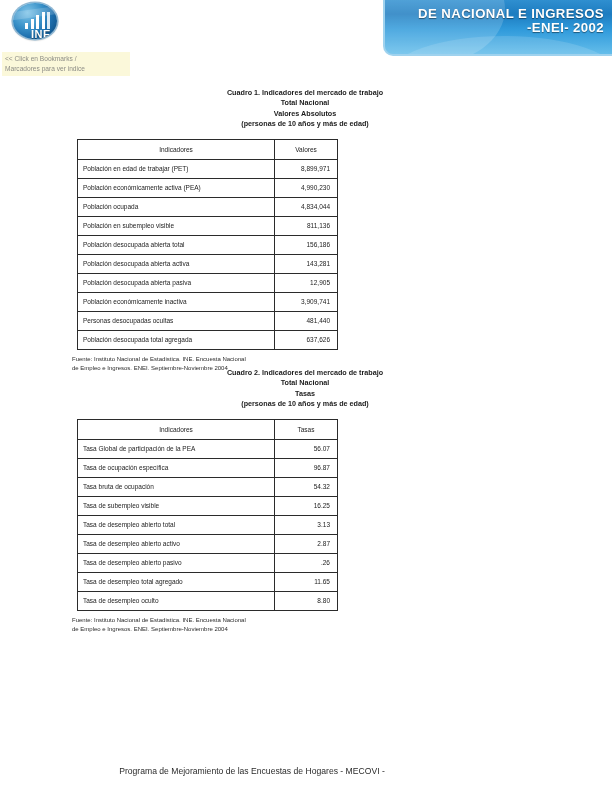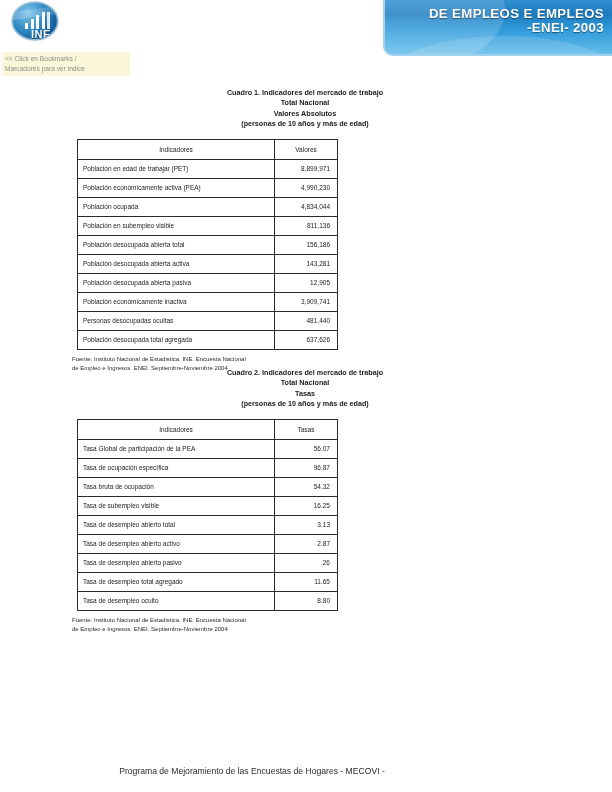--- a/index.html
+++ b/index.html
@@ -222,22 +222,22 @@
     </div>
   </div>
 
   <div id="bookmark-note">
     <div>&lt;&lt; Click en Bookmarks /</div>
     <div>Marcadores para ver indice</div>
   </div>
 
   <div id="title-banner">
     <div id="banner-text">
-      <span>DE EMPLEOS E EMPLEOS</span>
-      <span>-ENEI- 2003</span>
+      <span>DE NACIONAL E INGRESOS</span>
+      <span>-ENEI- 2002</span>
     </div>
   </div>
 </div>
 
 <div class="table-block" id="block-1">
   <div class="table-title">
     <span>Cuadro 1. Indicadores del mercado de trabajo</span>
     <span>Total Nacional</span>
     <span>Valores Absolutos</span>
     <span>(personas de 10 años y más de edad)</span>

